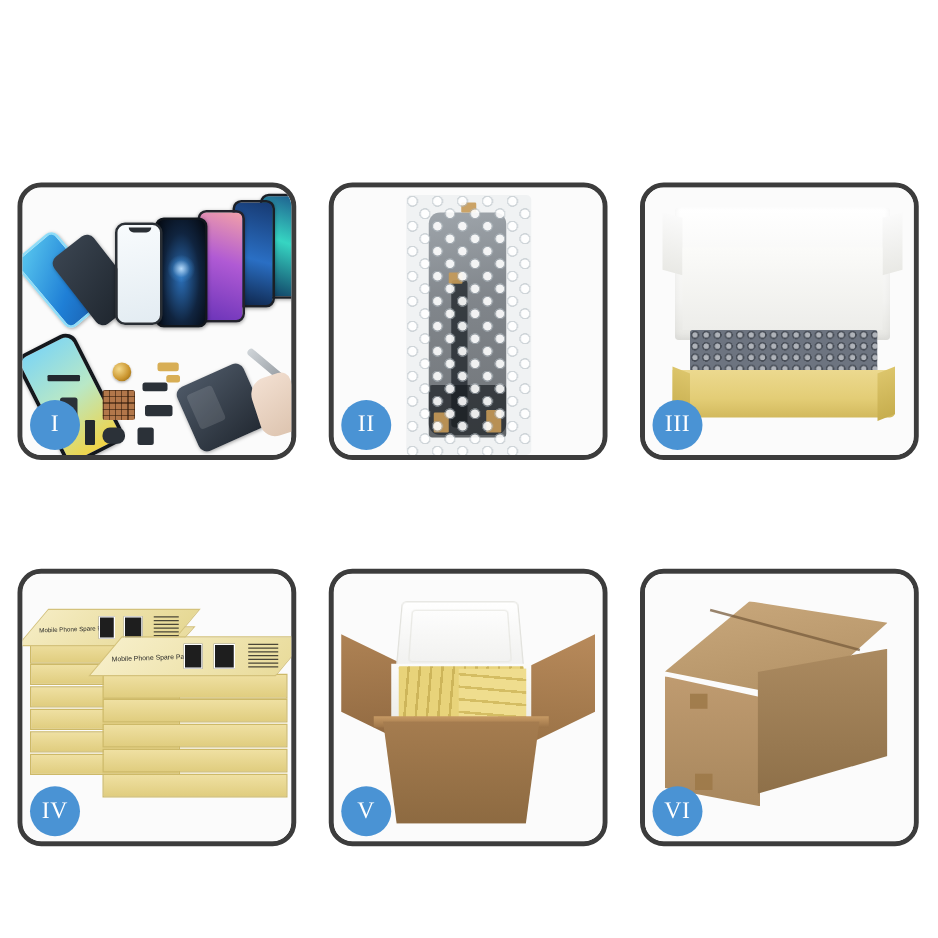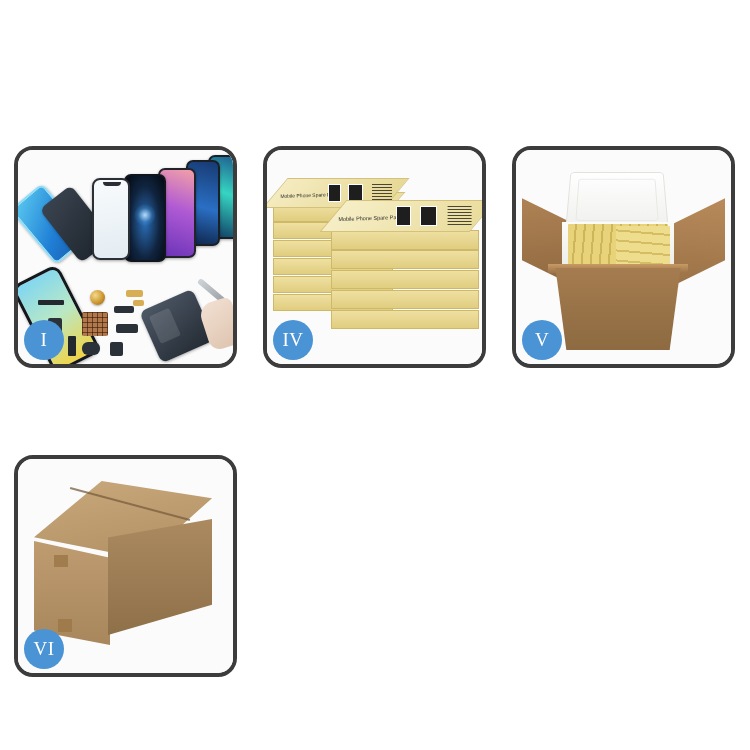--- a/index.html
+++ b/index.html
@@ -362,21 +362,45 @@
         <div class="flex-part" style="left:92px;top:192px;width:13px;height:14px;"></div>
         <div class="gold-part" style="left:108px;top:140px;width:17px;height:7px;"></div>
         <div class="gold-part" style="left:115px;top:150px;width:11px;height:6px;"></div>
         <div class="gold-part" style="left:22px;top:186px;width:7px;height:11px;"></div>
         <div class="driver"></div>
         <div class="hand"></div>
       </div>
       <div class="badge">I</div>
     </div>
 
-
+    <div class="panel p2">
+      <div class="stage">
+        <div class="bubble-bag">
+          <div class="inner-part"></div>
+          <div class="inner-flex"></div>
+          <div class="inner-bottom"></div>
+          <div class="tape-tab" style="left:44px;top:6px;width:12px;height:8px;"></div>
+          <div class="tape-tab" style="left:34px;top:62px;width:11px;height:9px;"></div>
+          <div class="tape-tab" style="left:22px;top:174px;width:12px;height:16px;"></div>
+          <div class="tape-tab" style="left:64px;top:172px;width:12px;height:18px;"></div>
+          <div class="bubble-tex"></div>
+        </div>
+      </div>
+      <div class="badge">II</div>
+    </div>
+
+    <div class="panel p3">
+      <div class="stage">
+        <div class="box3-lid"></div>
+        <div class="box3-foam"></div>
+        <div class="box3-contents"></div>
+        <div class="box3-body"></div>
+      </div>
+      <div class="badge">III</div>
+    </div>
 
     <div class="panel p4">
       <div class="stage">
         <div class="stack">
 
           <div class="sbox" style="left:0px;top:58px;width:120px;height:17px;"></div>
           <div class="sbox" style="left:0px;top:76px;width:120px;height:17px;"></div>
           <div class="sbox" style="left:0px;top:94px;width:120px;height:17px;"></div>
           <div class="sbox" style="left:0px;top:112px;width:120px;height:17px;"></div>
           <div class="sbox" style="left:0px;top:130px;width:120px;height:17px;"></div>

